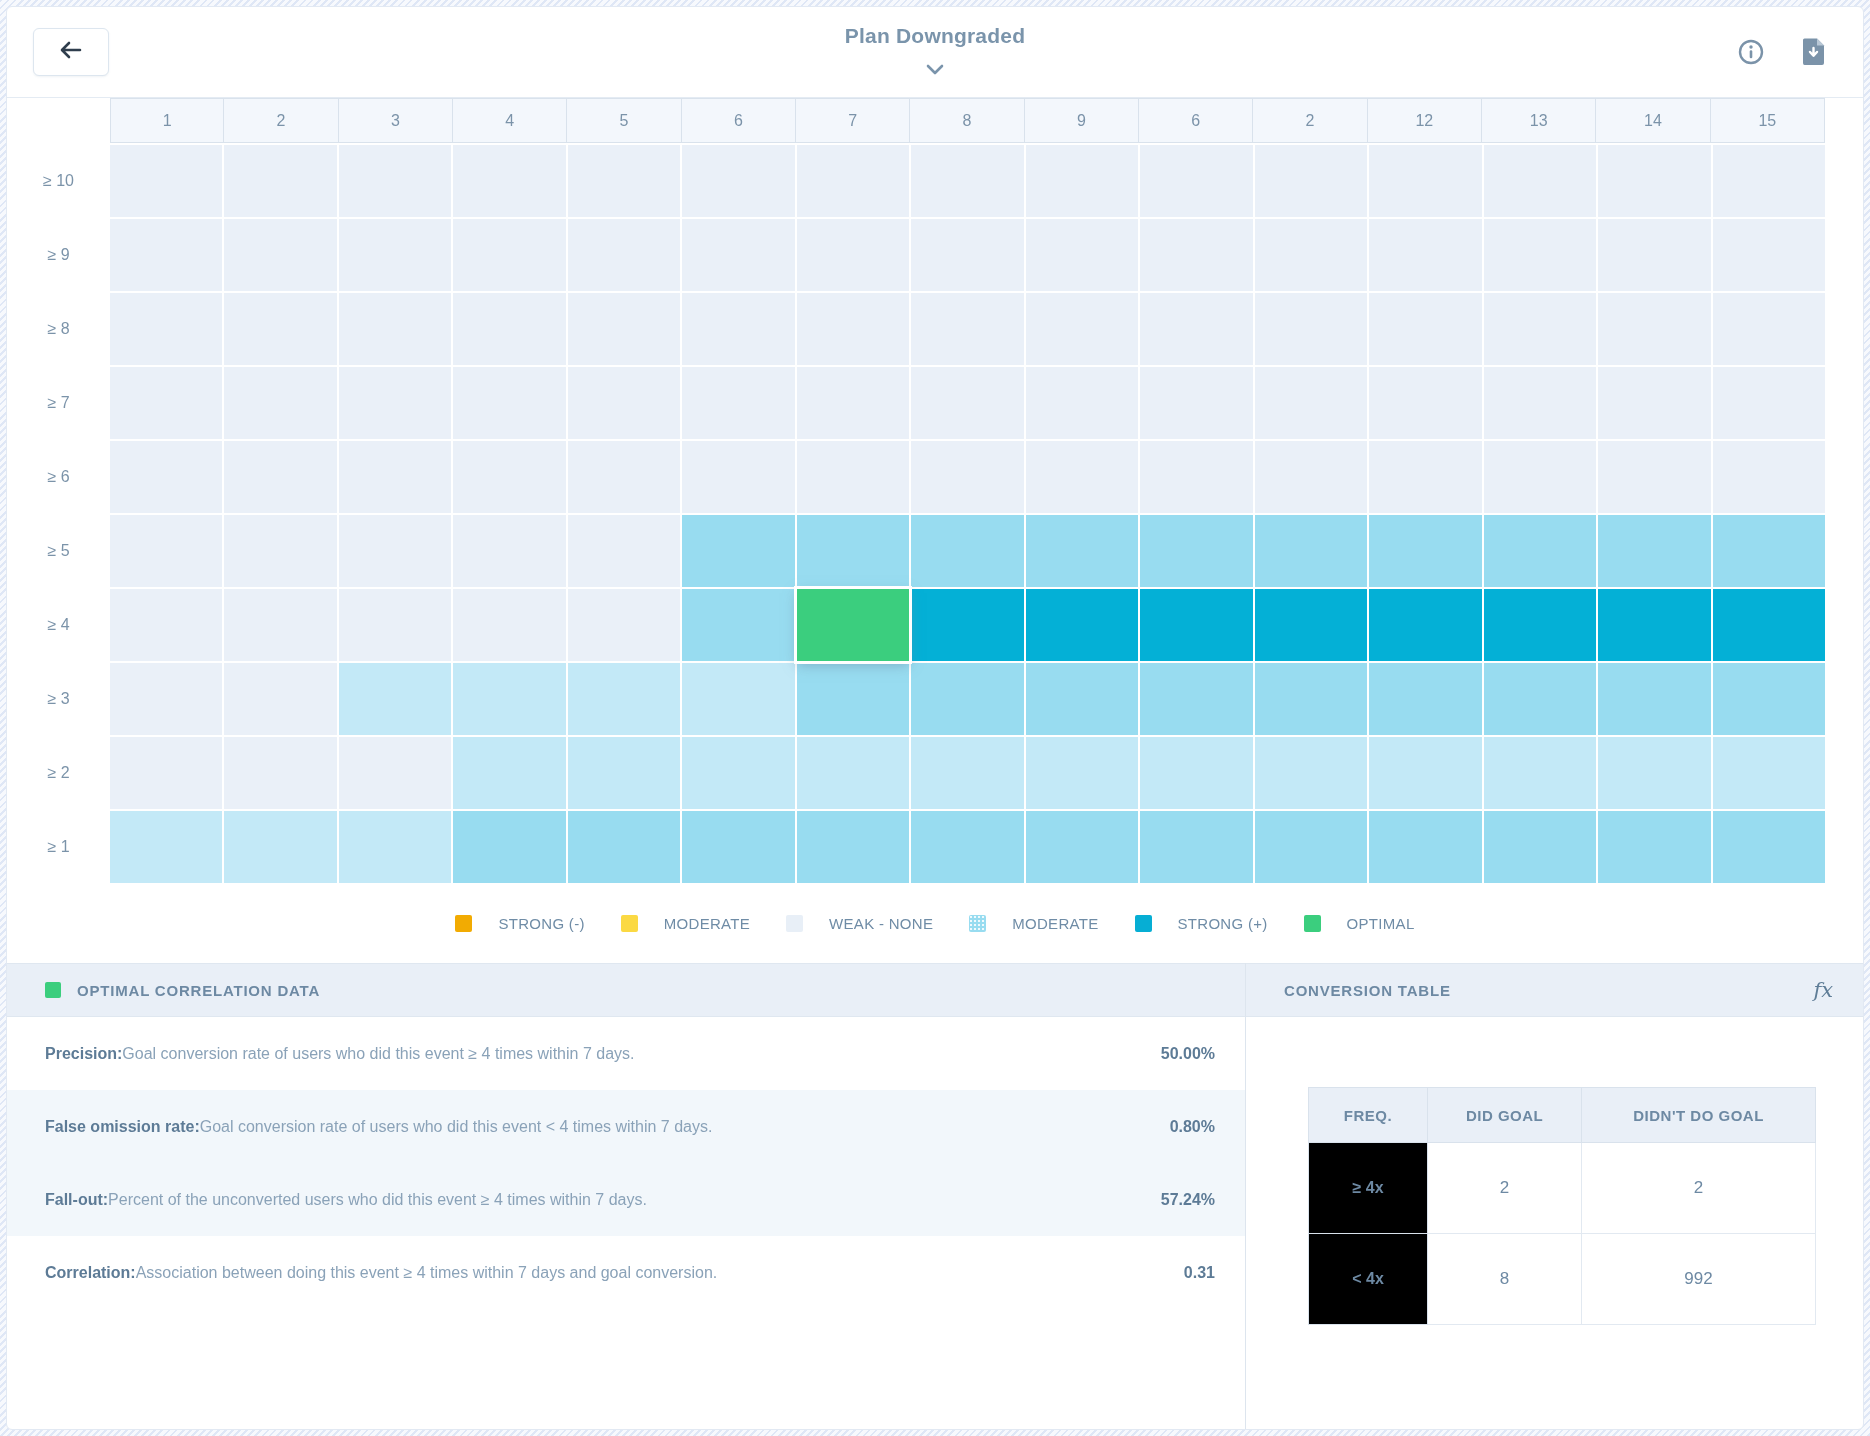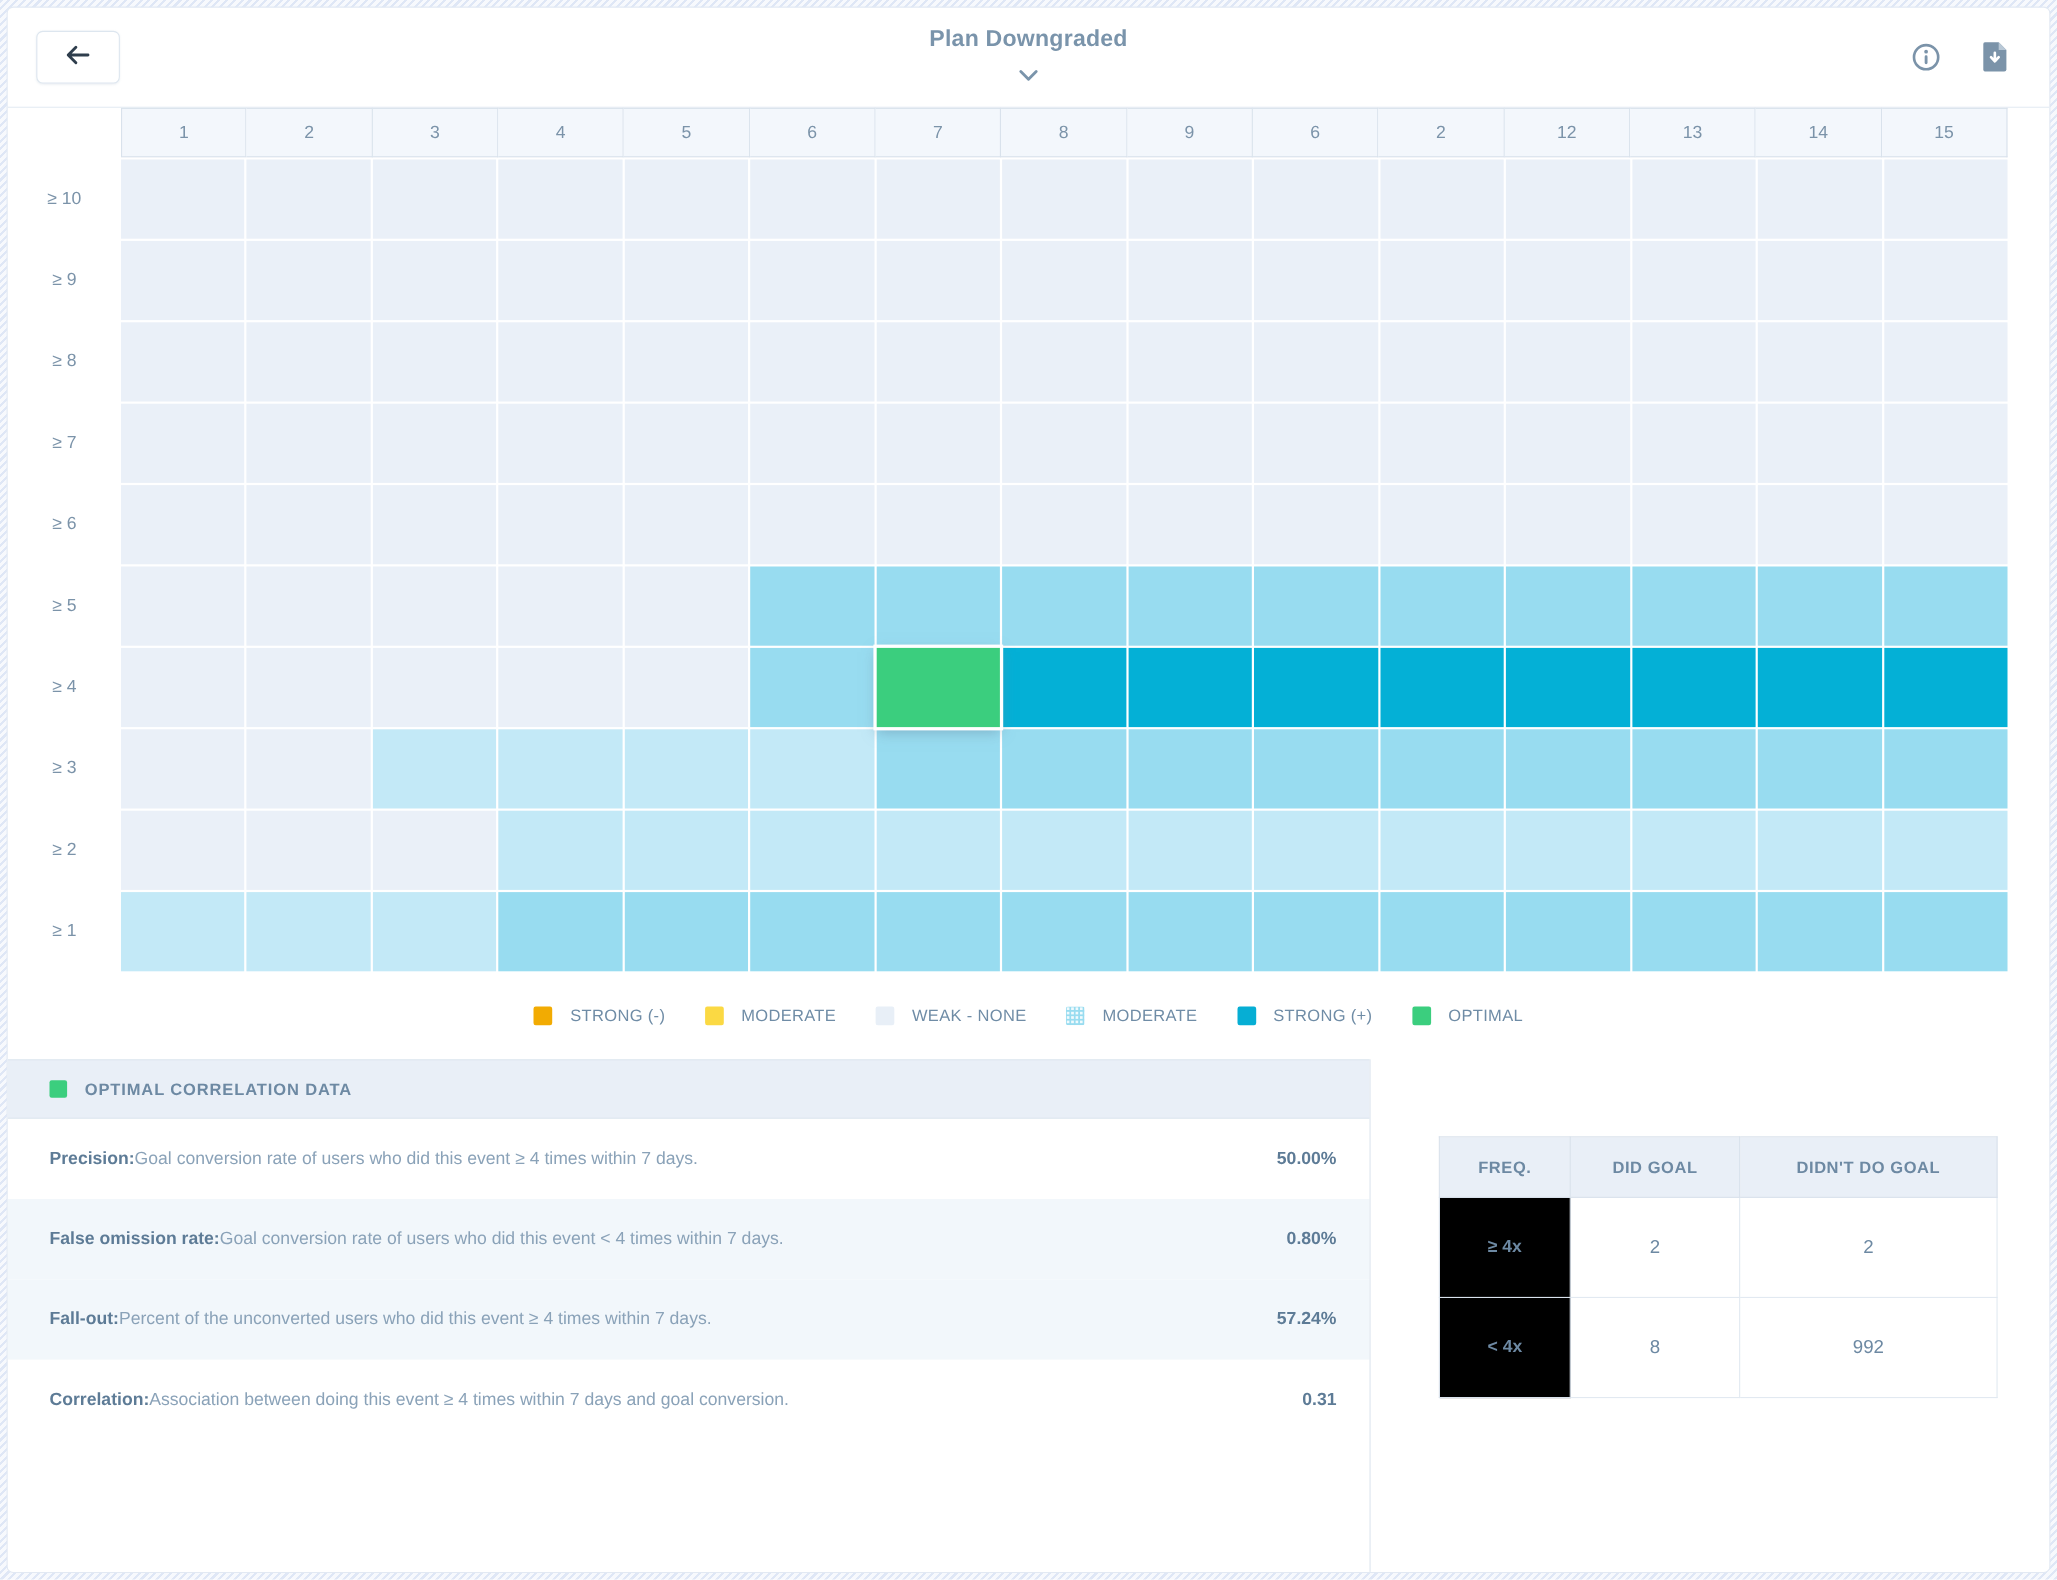--- a/index.html
+++ b/index.html
@@ -26,21 +26,21 @@
   .col-h:first-child{border-left:1px solid #d9e2ec;}
   .heat-wrap{display:flex;margin-right:38px;margin-top:2px;}
   .row-labels{width:103px;flex:0 0 103px;display:grid;grid-auto-rows:72px;row-gap:2px;}
   .row-label{display:flex;align-items:center;justify-content:center;font-size:16px;color:#7b93a9;}
   .heat-grid{flex:1;display:grid;grid-template-columns:repeat(15,1fr);grid-auto-rows:72px;gap:2px;background:#fff;}
   .cell{cursor:pointer;}
   .cell.optimal{position:relative;z-index:2;box-shadow:0 0 0 3px #ffffff,0 4px 12px rgba(104,138,164,.55);}
 
   
   .legend{height:80px;display:flex;align-items:center;justify-content:center;gap:36px;}
-  .leg-item{display:flex;align-items:center;gap:16px;}
+  .leg-item{display:flex;align-items:center;gap:26px;}
   .leg-swatch{width:17px;height:17px;border-radius:2px;flex:0 0 17px;}
   .leg-swatch.textured{background-image:radial-gradient(rgba(255,255,255,.85) 1.2px,transparent 1.4px);background-size:4px 4px;}
   .leg-label{font-size:15px;color:#6f8ca6;letter-spacing:.3px;}
 
   
   .panels{flex:1;display:flex;min-height:0;}
   .panel-left{width:1238px;flex:0 0 1238px;display:flex;flex-direction:column;}
   .panel-right{flex:1;border-left:1px solid #dde5ee;display:flex;flex-direction:column;}
   .panel-head{height:52px;flex:0 0 52px;background:#e9eff7;border-top:1px solid #dfe7f0;border-bottom:1px solid #dfe7f0;display:flex;align-items:center;padding:0 30px 0 38px;gap:16px;}
   .panel-title{font-size:15px;font-weight:bold;color:#6d89a3;letter-spacing:.8px;}
@@ -336,20 +336,24 @@
             <span class="stat-value">57.24%</span>
           </div>
           <div class="stat-row">
             <span class="stat-label">Correlation:</span>
             <span class="stat-desc"> Association between doing this event ≥ 4 times within 7 days and goal conversion.</span>
             <span class="stat-value">0.31</span>
           </div>
         </div>
     </div>
     <div class="panel-right">
+      <div class="panel-head">
+        <span class="panel-title">CONVERSION TABLE</span>
+        <span class="fx">fx</span>
+      </div>
       <table class="conv-table">
         <thead>
             <tr id="conv-head">
               <th class="col-w1">FREQ.</th>
               <th class="col-w2">DID GOAL</th>
               <th class="col-w3">DIDN'T DO GOAL</th>
             </tr>
           </thead>
         <tbody id="conv-body">
             <tr>

